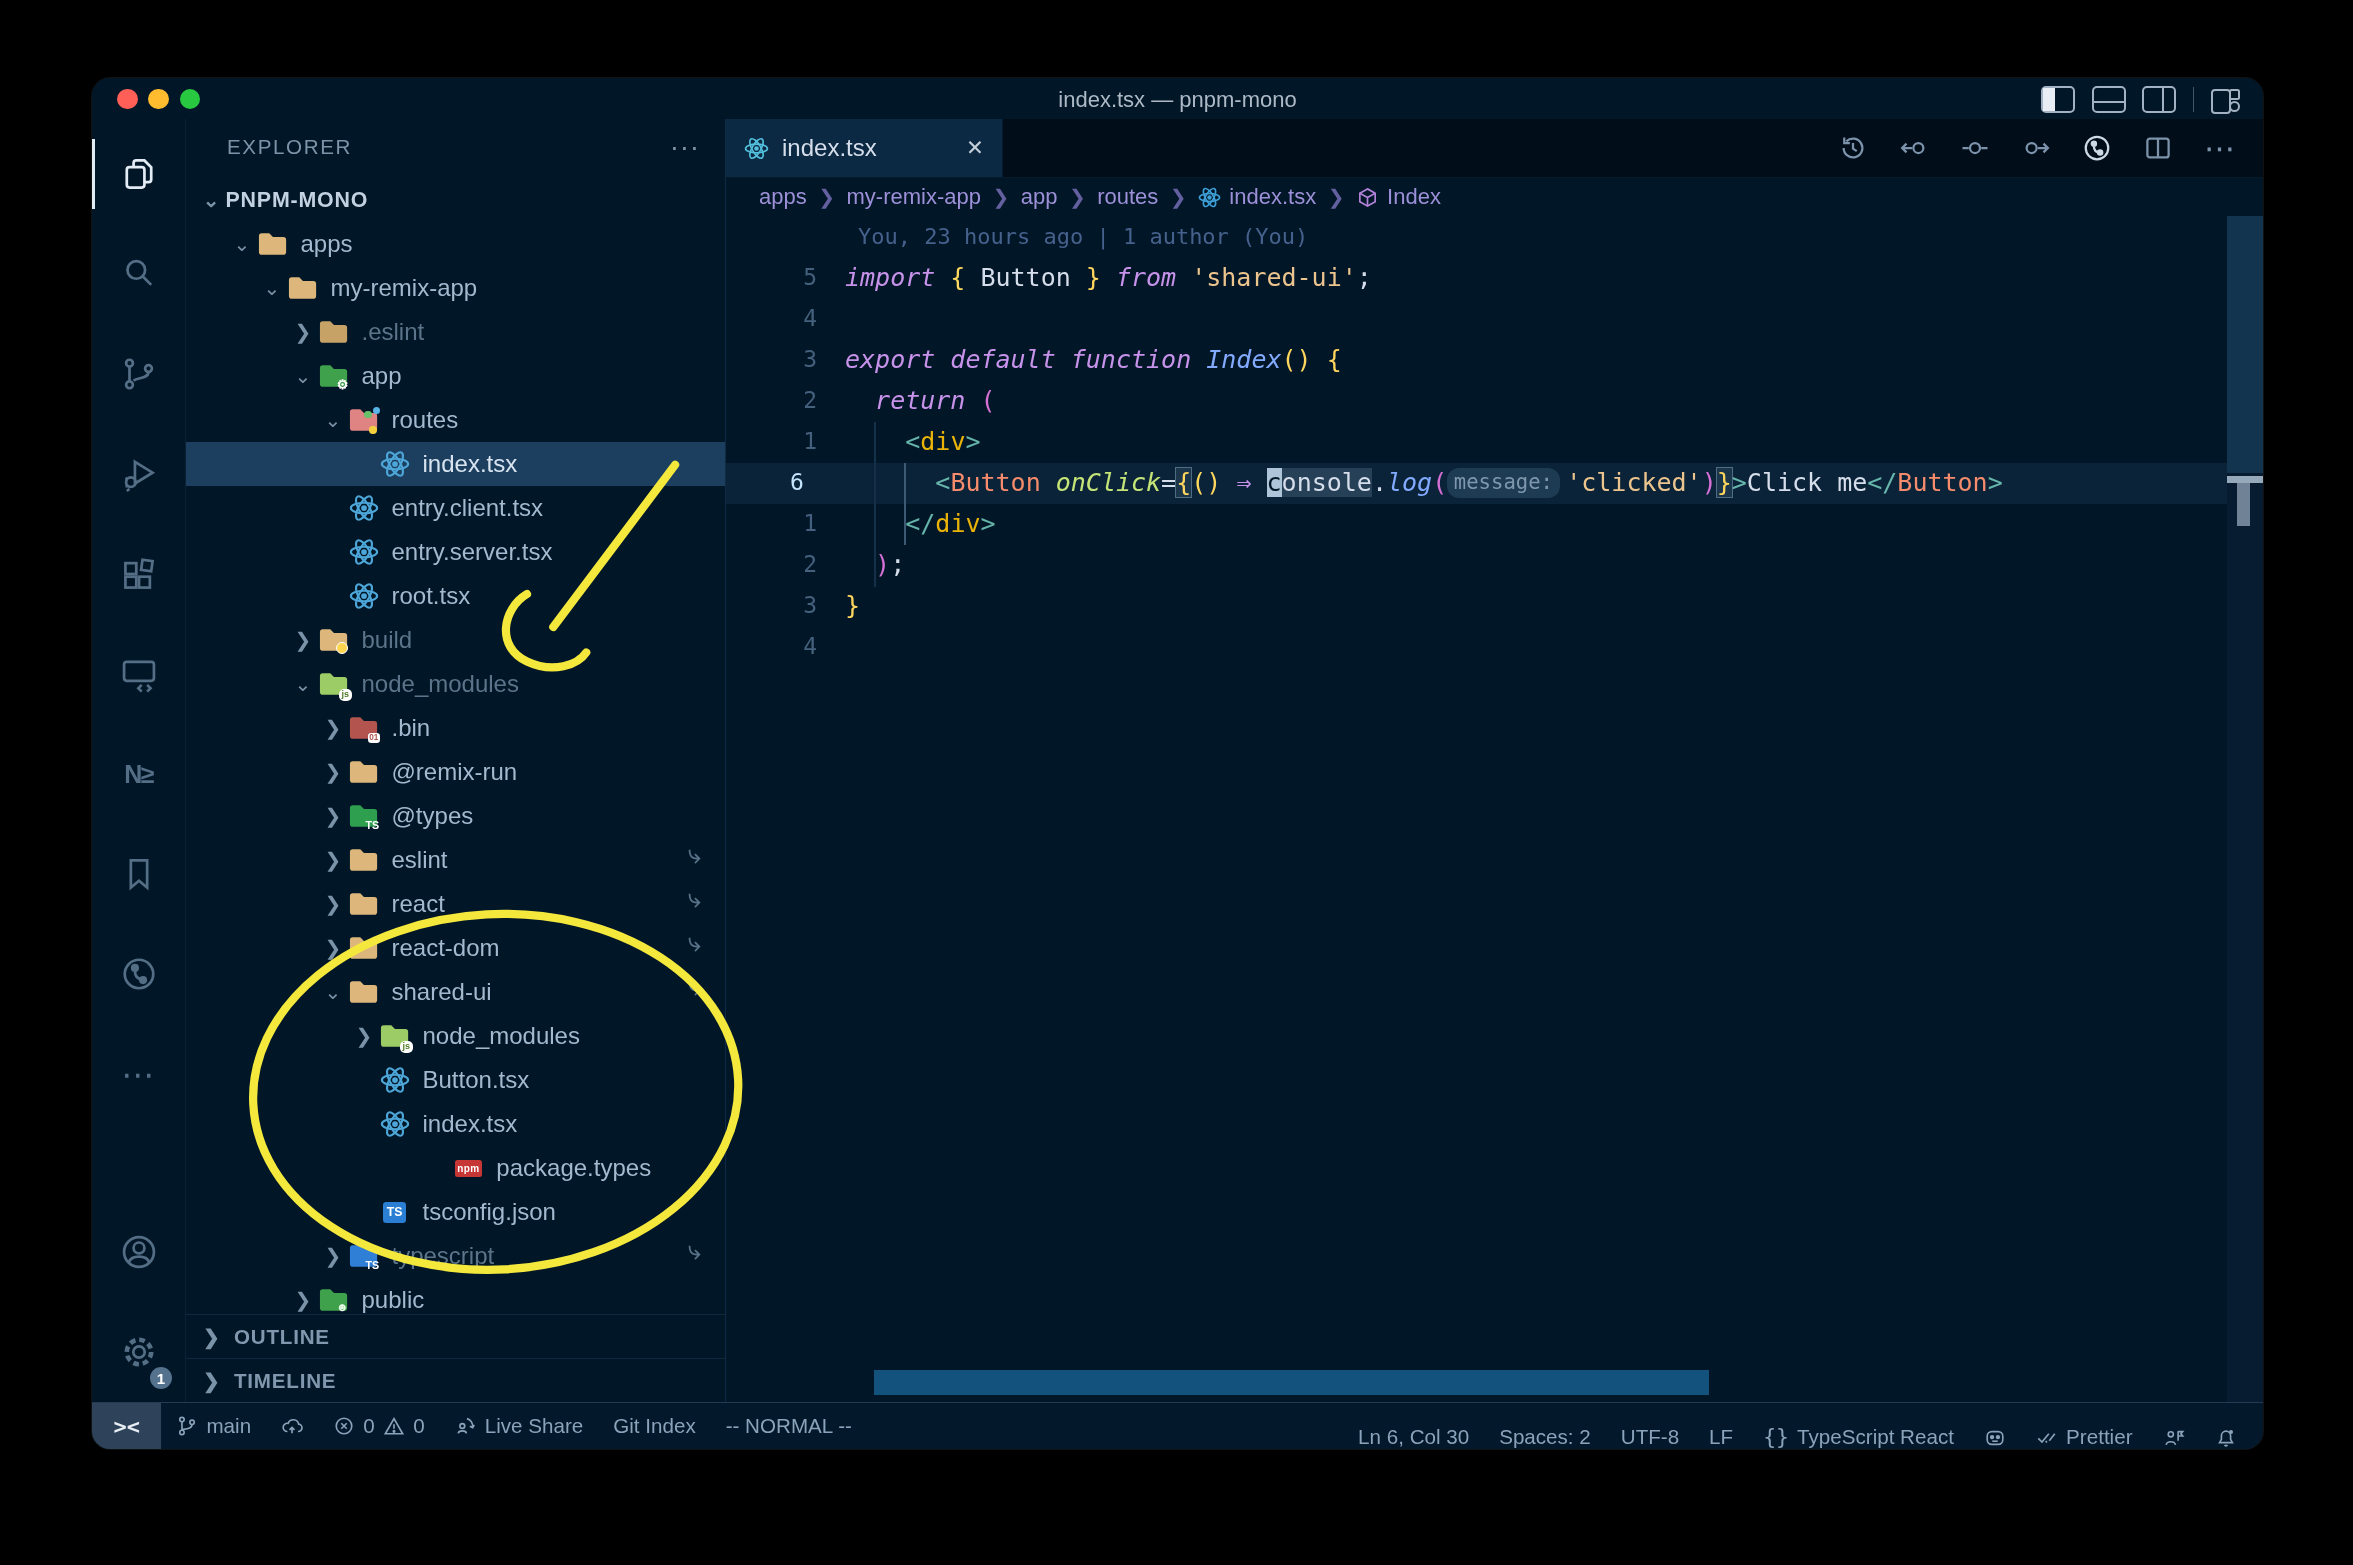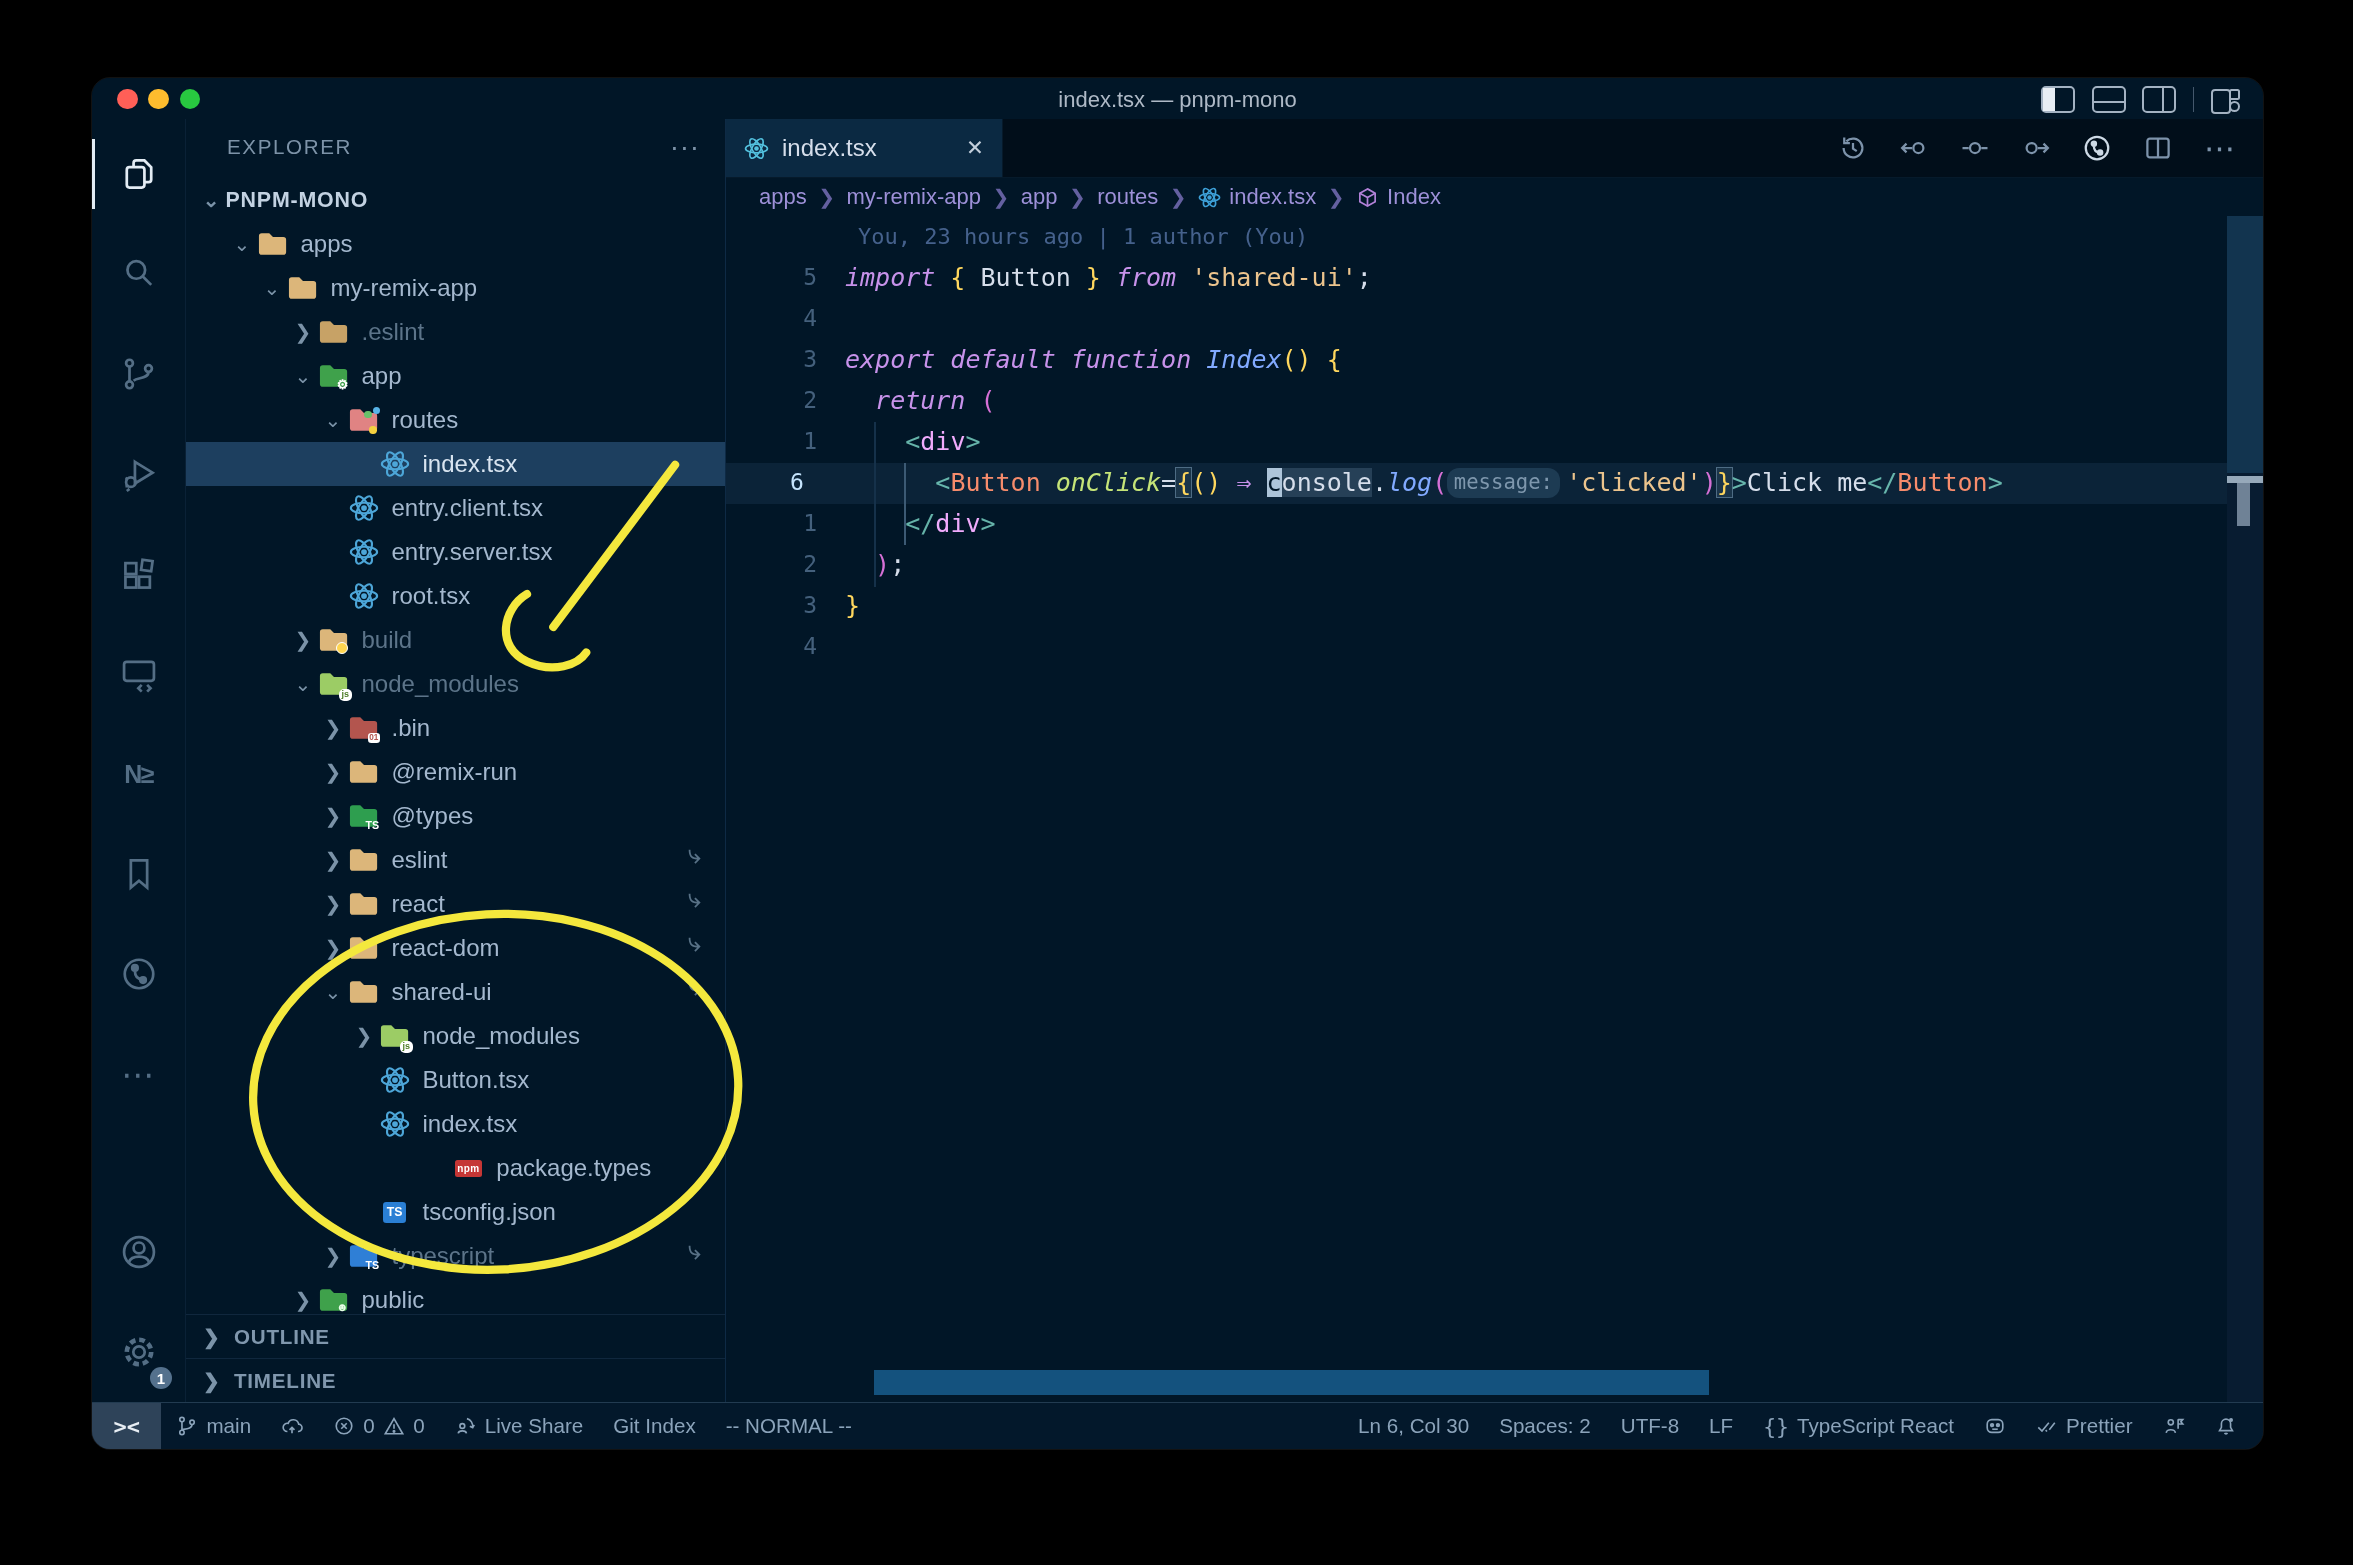--- a/index.html
+++ b/index.html
@@ -85,21 +85,21 @@
   .cline{position:relative;height:41px;line-height:41px;white-space:pre;padding-left:119px;color:#d6deeb;}
   .lnum{position:absolute;left:0;top:0;width:91px;text-align:right;color:#44607c;font-size:23px;}
   .lnum.cur{text-align:left;padding-left:64px;width:auto;color:#c5e4fd;}
   .blametxt{color:#45618c;font-size:22px;padding-left:132px;font-family:"DejaVu Sans Mono",monospace;}
   .tok.kw{color:#c792ea;font-style:italic;}
   .tok.b1{color:#ffd75e;}
   .tok.b2{color:#d670d6;}
   .tok.fn{color:#82aaff;font-style:italic;}
   .tok.pl{color:#d6deeb;}
   .tok.str{color:#ecc48d;}
-  .tok.tag{color:#f0abfc;}
+  .tok.tag{color:#eab308;}
   .tok.tp{color:#7fdbca;opacity:.8;}
   .tok.cmp{color:#f78c6c;}
   .tok.attr{color:#c5e478;font-style:italic;}
   .tok.arw{color:#c792ea;}
   .tok.box{outline:1.6px solid rgba(95,126,151,.8);background:rgba(95,126,151,.2);}
   .tok.cursor{background:#adc4d9;color:#011627;}
   .tok.whl{background:rgba(95,126,151,.32);}
   .tok.inlay{display:inline-block;background:#1d3b53;color:#7e97ad;font-size:20.6px;border-radius:12px;
              padding:2.5px 6.6px;margin-right:6.6px;line-height:1.2;vertical-align:1.6px;}
   .hscroll{position:absolute;left:148px;bottom:6.6px;width:835px;height:25px;background:#14527e;}
@@ -107,21 +107,21 @@
   .vslider{position:absolute;left:0;right:0;top:0;height:257px;background:#12344f;}
   .vcursor{position:absolute;left:0;right:0;top:260px;height:7.4px;background:#96a9ba;}
   .vstub{position:absolute;left:10px;top:267px;width:13px;height:43px;background:#6f8296;}
   
   .statusbar{height:46px;flex:0 0 auto;display:flex;align-items:stretch;background:#03182b;
              border-top:0.8px solid rgba(95,126,151,.35);color:#8ba3ba;font-size:20.6px;}
   .sitem{display:flex;align-items:center;gap:8.2px;padding:0 15px;white-space:nowrap;}
   .sitem svg{width:22px;height:22px;}
   .remoteseg{background:rgba(130,150,175,.35);color:#e8eef4;padding:0 21.4px;display:flex;
              align-items:center;font-family:"DejaVu Sans Mono",monospace;font-size:22px;font-weight:bold;}
-  .sright{margin-left:auto;display:flex;align-items:center;padding-right:11.5px;}
+  .sright{margin-left:auto;display:flex;align-items:flex-end;padding-right:11.5px;}
   .brtxt{font-family:"DejaVu Sans Mono",monospace;font-size:21.4px;}
   
   .overlay{position:absolute;left:0;top:0;width:2354px;height:1565px;pointer-events:none;}
 </style>
 </head>
 <body>
 
 <div class="stage">
   <div class="window">
 

